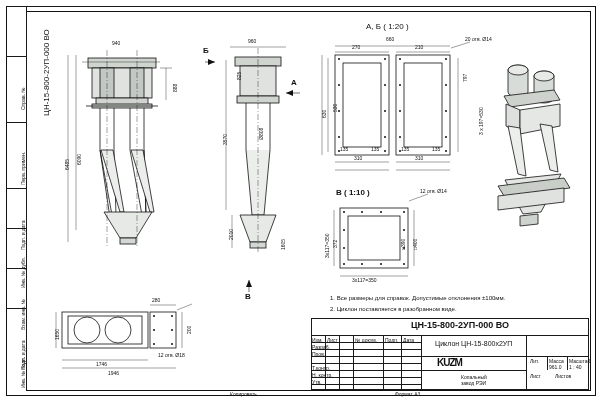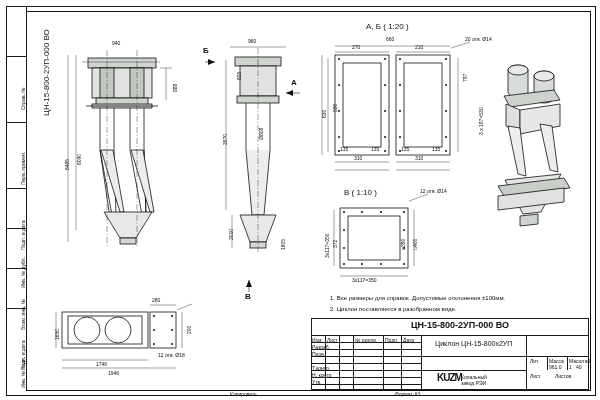--- a/index.html
+++ b/index.html
@@ -185,21 +185,21 @@
   <div class="dim" style="left:354px;top:155px;">310</div>
   <div class="dim" style="left:415px;top:155px;">310</div>
   <div class="dim" style="left:340px;top:146px;">135</div>
   <div class="dim" style="left:371px;top:146px;">135</div>
   <div class="dim rot" style="left:462px;top:82px;">797</div>
   <div class="dim" style="left:465px;top:36px;">20 отв. Ø14</div>
   <div class="dim rot" style="left:478px;top:135px;">3 х 197=530</div>
   <div class="dim" style="left:401px;top:146px;">135</div>
   <div class="dim" style="left:432px;top:146px;">135</div>
 
-  <div class="txt t8" style="left:344px;top:188px;">В ( 1:10 )</div>
+  <div class="txt t8" style="left:336px;top:188px;font-weight:bold;">В ( 1:10 )</div>
   <svg width="600" height="400">
     <g stroke="#111" fill="none" stroke-width="0.8">
       <rect x="340" y="208" width="68" height="60" fill="#fff"></rect>
       <rect x="348" y="216" width="52" height="44" fill="#fff"></rect>
       <g fill="#111" stroke="none">
         <circle cx="344" cy="212" r="1"></circle>
           <circle cx="344" cy="230" r="1"></circle>
           <circle cx="344" cy="248" r="1"></circle>
           <circle cx="344" cy="264" r="1"></circle>
         <circle cx="404" cy="212" r="1"></circle>
@@ -318,19 +318,19 @@
     <div class="cell" style="left:219px;top:40px;">Лит.</div>
     <div class="cell" style="left:238px;top:40px;">Масса</div>
     <div class="cell" style="left:258px;top:40px;">Масштаб</div>
     <div class="cell" style="left:238px;top:46px;">961.0</div>
     <div class="cell" style="left:258px;top:46px;">1 : 40</div>
     <div class="cell" style="left:219px;top:55px;">Лист</div>
     <div class="cell" style="left:244px;top:55px;">Листов</div>
 
     <div class="cell" style="left:150px;top:56px;">Копальный</div>
     <div class="cell" style="left:150px;top:62px;">завод РЭИ</div>
-    <div class="cell" style="left:118px;top:54px;font-size:10px;font-weight:bold;letter-spacing:-1px;padding-left:8px;">KUZM</div>
+    <div class="cell" style="left:118px;top:39px;font-size:10px;font-weight:bold;letter-spacing:-1px;padding-left:8px;">KUZM</div>
   </div>
 
   <div class="txt t5" style="left:230px;top:391px;">Копировать</div>
   <div class="txt t5" style="left:395px;top:391px;">Формат А3</div>
 
 </div>
 
 </body></html>

